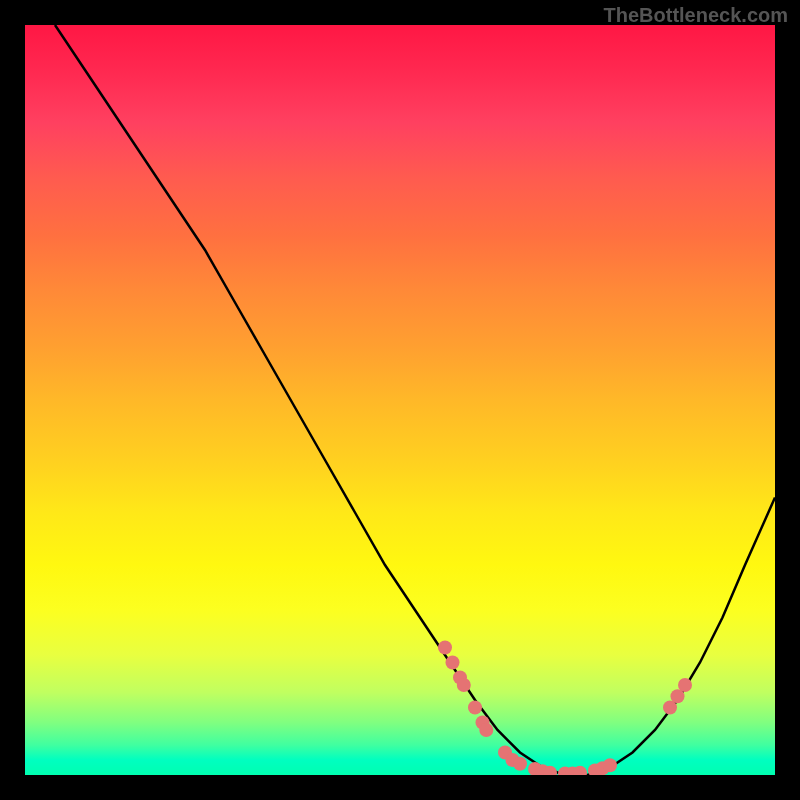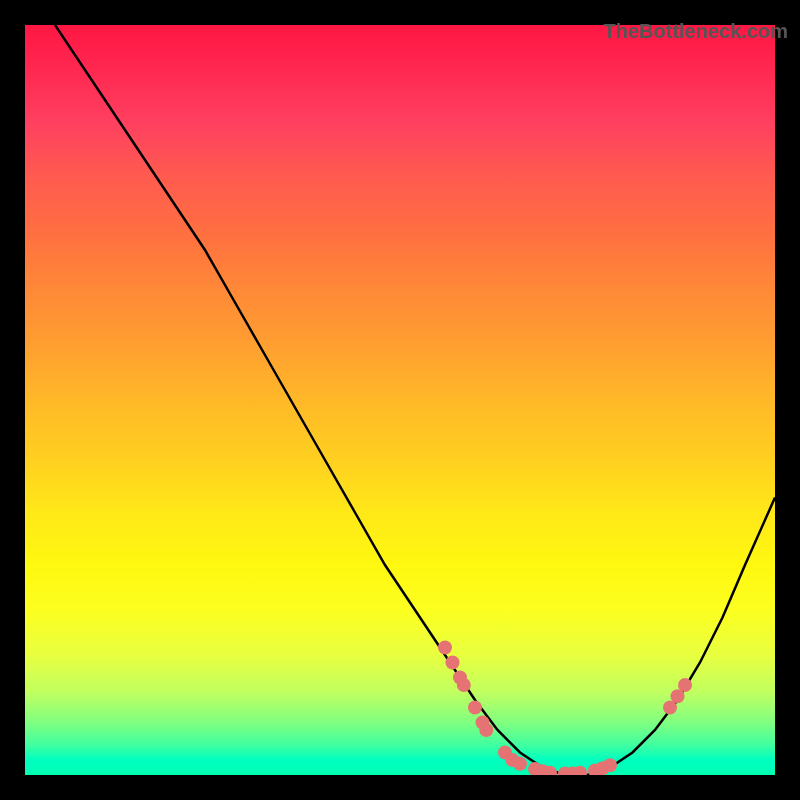--- a/index.html
+++ b/index.html
@@ -5,21 +5,21 @@
   * { margin: 0; padding: 0; box-sizing: border-box; }
   body {
     width: 800px;
     height: 800px;
     background: #000;
     position: relative;
     font-family: Arial, sans-serif;
   }
   .watermark {
     position: absolute;
-    top: 20px;
+    top: 4px;
     right: 12px;
     color: #555;
     font-size: 20px;
     font-weight: bold;
     z-index: 10;
   }
   .plot-area {
     position: absolute;
     left: 25px;
     top: 25px;

